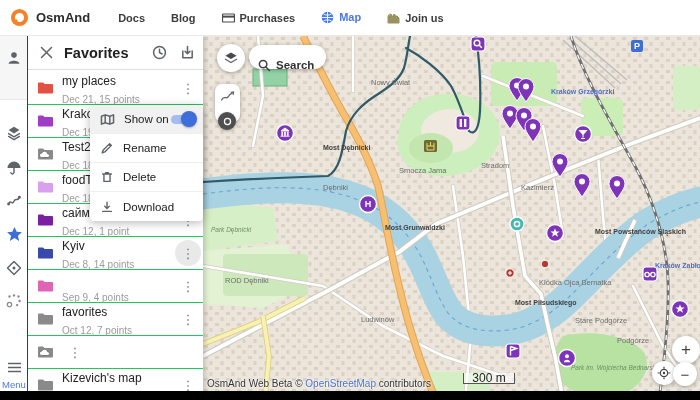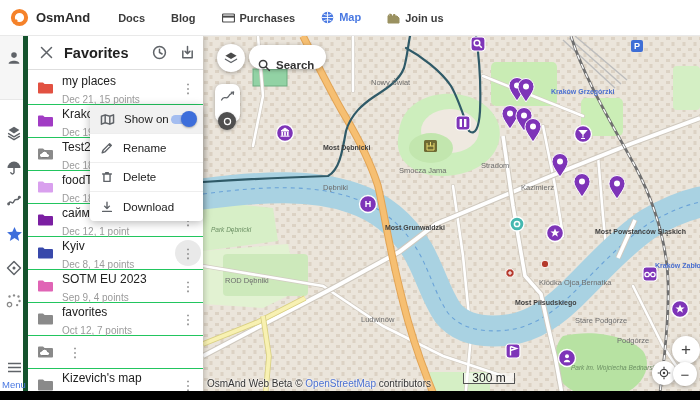--- a/index.html
+++ b/index.html
@@ -9,21 +9,21 @@
 
   
   .navbar { position:absolute; left:0; top:0; right:0; height:36px; background:#fff; border-bottom:1px solid #e9e9e9; display:flex; align-items:center; z-index:30; }
   .brand { display:flex; align-items:center; gap:7px; margin-left:10px; }
   .brand-name { font-size:13px; font-weight:bold; color:#2b2b2b; }
   .nav-links { display:flex; align-items:center; margin-left:28px; gap:26px; }
   .nav-link { display:flex; align-items:flex-start; gap:5px; font-size:11px; font-weight:700; color:#3c3c3c; cursor:pointer; }
   .nav-link.active { color:#4a79e2; }
 
   
-  .iconstrip { position:absolute; left:0; top:36px; bottom:0; width:28px; background:#fff; border-right:5px solid #14532d; z-index:25; }
+  .iconstrip { position:absolute; left:0; top:36px; bottom:0; width:28px; background:#fff; border-right:1px solid #14532d; z-index:25; }
   .iconstrip .topblock { position:absolute; left:0; top:0; width:100%; height:64px; background:#f6f6f6; border-bottom:1px solid #e8e8e8; }
   .strip-icon { position:absolute; left:0; width:28px; height:28px; display:flex; align-items:center; justify-content:center; }
   .menu-bottom { position:absolute; left:0; bottom:10px; width:28px; text-align:center; }
   .menu-bottom .menu-label { font-size:9.5px; color:#4a79e2; margin-top:2px; }
 
   
   .panel { position:absolute; left:28px; top:36px; bottom:0; width:175px; background:#fff; z-index:20; box-shadow:2px 0 5px rgba(0,0,0,0.18); }
   .panel-header { position:relative; height:34px; border-bottom:1px solid #dedede; display:flex; align-items:center; }
   .panel-close { margin-left:8px; width:20px; height:20px; display:flex; align-items:center; justify-content:center; cursor:pointer; }
   .panel-title { margin-left:8px; font-size:14.5px; font-weight:bold; color:#212121; }
@@ -251,21 +251,21 @@
         <span class="rowtext"><span class="rowtitle">Kyiv</span><br><span class="rowdate">Dec 8, 14 points</span></span>
         <span class="kebab hl">⋮</span>
       </div>
 
       <div class="row">
         <span class="foldwrap">
             <svg width="17" height="14" viewBox="0 0 17 14">
               <path d="M1,2.6 C1,1.9 1.5,1.4 2.2,1.4 H6 L7.6,3 H14.8 C15.5,3 16,3.5 16,4.2 V11.4 C16,12.1 15.5,12.6 14.8,12.6 H2.2 C1.5,12.6 1,12.1 1,11.4 Z" fill="#e064b5"></path>
             </svg>
           </span>
-        <span class="rowtext"><span class="rowtitle">SOTM EU 2023</span><br><span class="rowdate">Sep 9, 4 points</span></span>
+        <span class="rowtext"><br><span class="rowdate">Sep 9, 4 points</span></span>
         <span class="kebab">⋮</span>
       </div>
 
       <div class="row">
         <span class="foldwrap">
             <svg width="17" height="14" viewBox="0 0 17 14">
               <path d="M1,2.6 C1,1.9 1.5,1.4 2.2,1.4 H6 L7.6,3 H14.8 C15.5,3 16,3.5 16,4.2 V11.4 C16,12.1 15.5,12.6 14.8,12.6 H2.2 C1.5,12.6 1,12.1 1,11.4 Z" fill="#8a8a8a"></path>
             </svg>
           </span>
         <span class="rowtext"><span class="rowtitle">favorites</span><br><span class="rowdate">Oct 12, 7 points</span></span>

